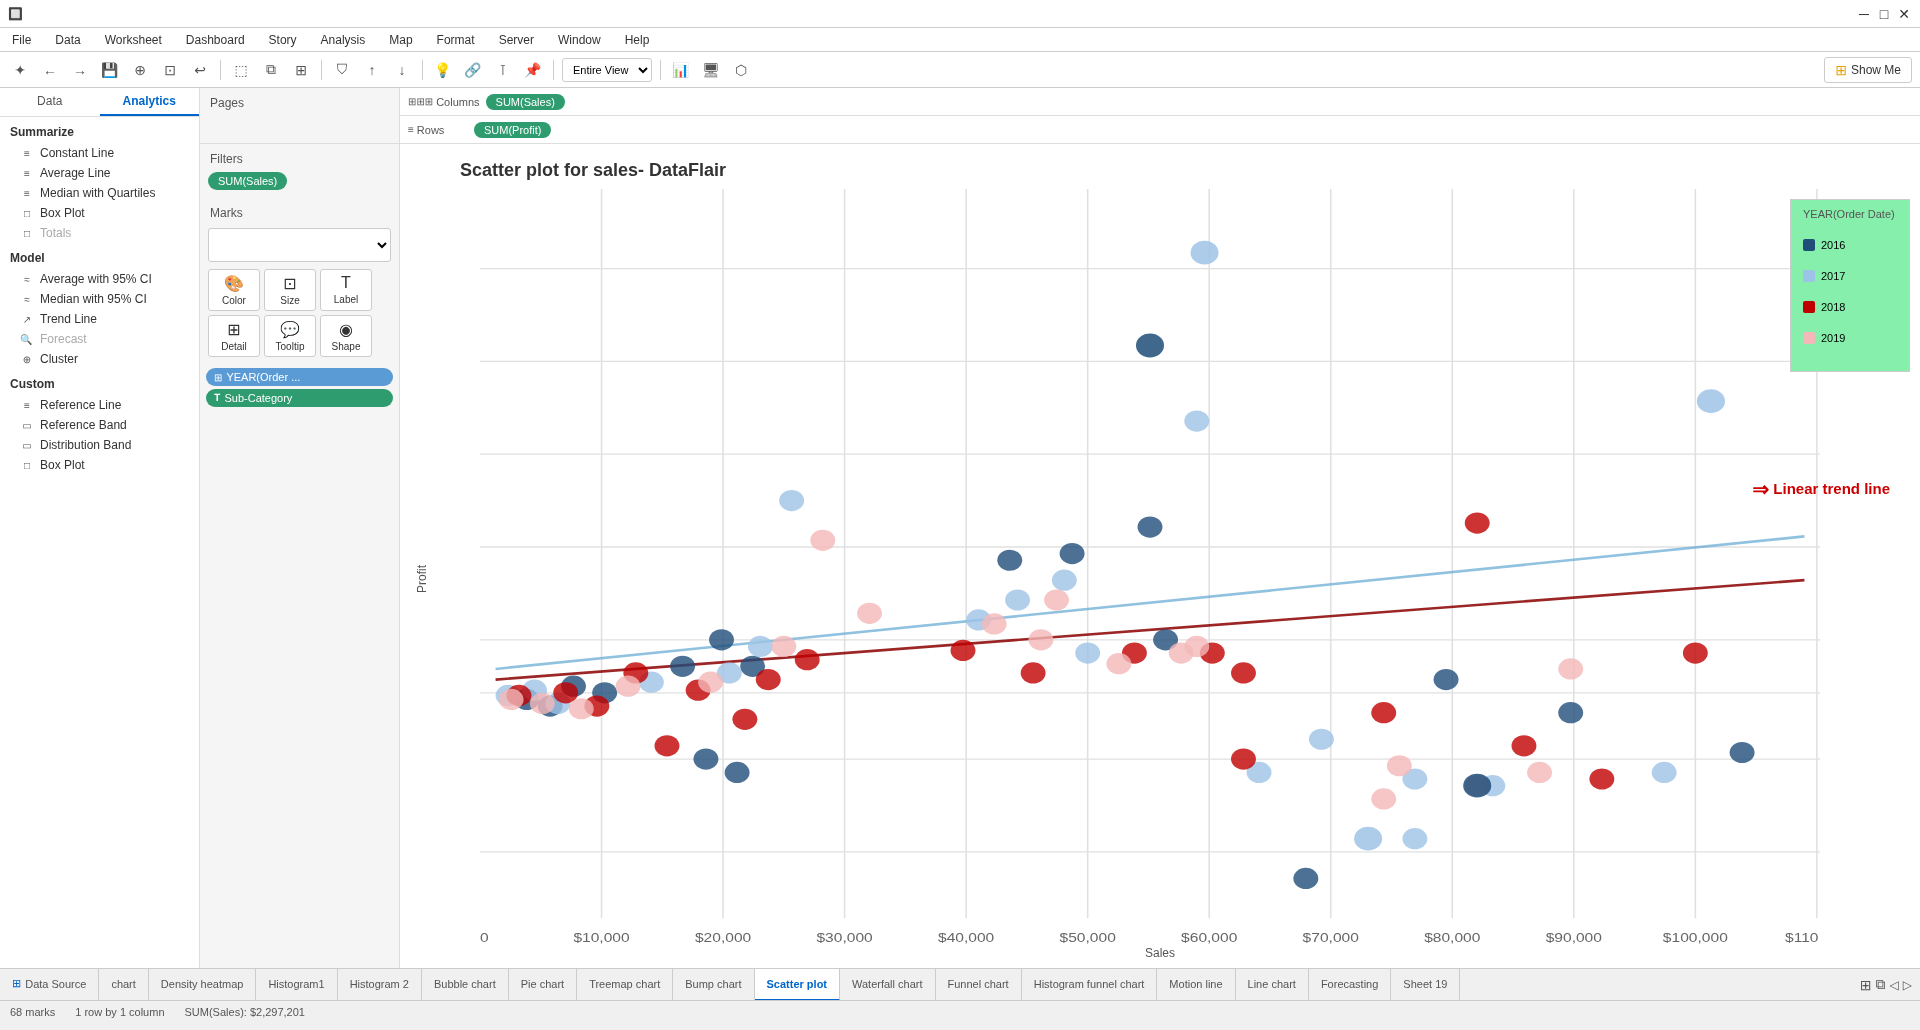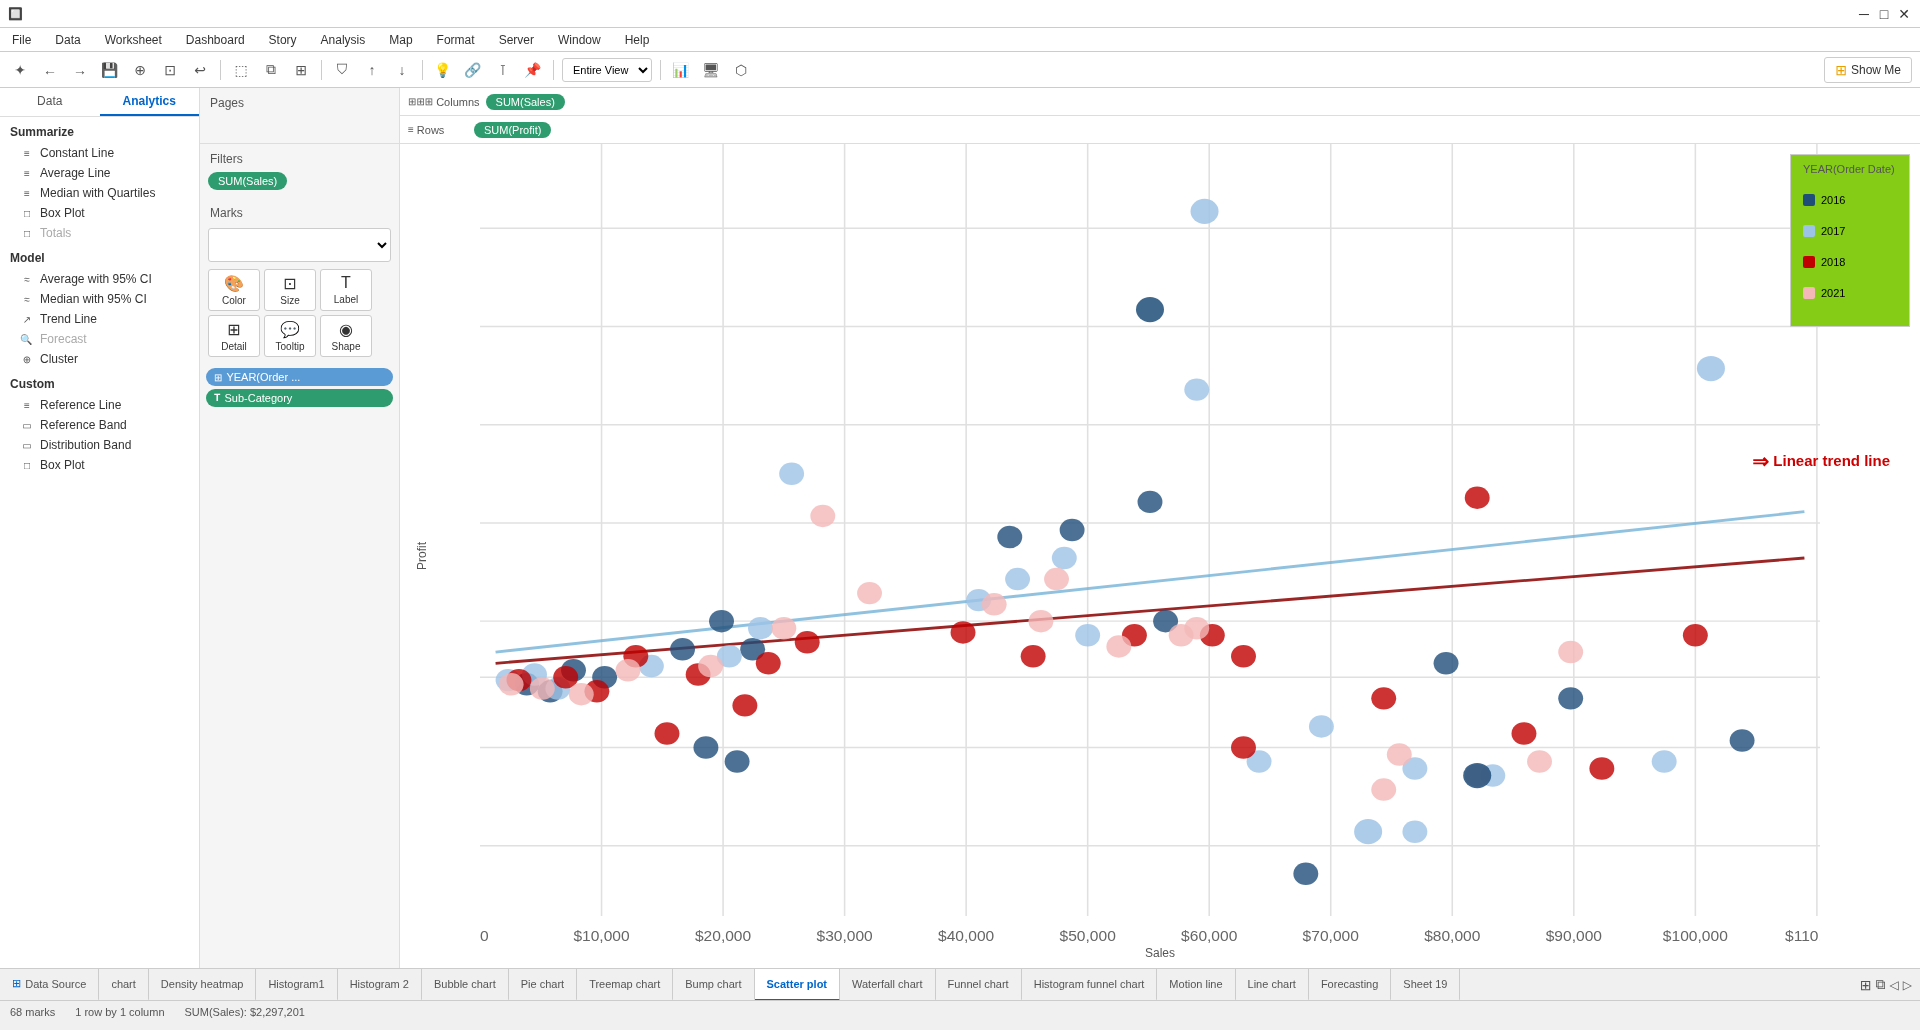--- a/index.html
+++ b/index.html
@@ -64,21 +64,21 @@
     
     .bottom-bar { height: 32px; background: #f0f0f0; border-top: 1px solid #ccc; display: flex; align-items: center; overflow-x: auto; }
     .sheet-tab { padding: 4px 12px; font-size: 11px; color: #555; cursor: pointer; border-right: 1px solid #ccc; white-space: nowrap; height: 32px; display: flex; align-items: center; border-bottom: 2px solid transparent; }
     .sheet-tab.active { background: #fff; border-bottom: 2px solid #0066cc; color: #0066cc; font-weight: bold; }
     .sheet-tab.datasource { display: flex; align-items: center; gap: 4px; }
 
     
     .status-bar { height: 22px; background: #f0f0f0; border-top: 1px solid #ccc; display: flex; align-items: center; padding: 0 10px; gap: 20px; font-size: 11px; color: #555; }
 
     
-    .legend { position: absolute; right: 20px; top: 10px; background: #84cc16; border: 1px solid #ccc; padding: 8px 12px; font-size: 11px; }
+    .legend { position: absolute; right: 20px; top: 10px; background: #86efac; border: 1px solid #ccc; padding: 8px 12px; font-size: 11px; }
     .legend-title { font-size: 11px; color: #555; margin-bottom: 4px; }
     .legend-item { display: flex; align-items: center; gap: 6px; margin: 19px 0; }
     .legend-dot { width: 12px; height: 12px; border-radius: 2px; }
 
     
     .tooltip-box { position: absolute; background: #fff; border: 1px solid #ccc; padding: 8px 12px; font-size: 11px; box-shadow: 2px 2px 6px rgba(0,0,0,0.15); z-index: 10; }
     .tooltip-box p { margin: 2px 0; color: #333; }
 
     
     .trend-annotation { position: absolute; font-size: 16px; font-weight: bold; color: #cc0000; right: 180px; top: 38%; display: flex; align-items: center; gap: 6px; }
@@ -284,20 +284,21 @@
 
     <div class="shelf-row">
       <span class="shelf-label">
         <span style="font-size:10px;">≡</span>
         <span>Rows</span>
       </span>
       <span class="shelf-pill">SUM(Profit)</span>
     </div>
 
     <div class="chart-area">
+      <div class="chart-title">Scatter plot for sales- DataFlair</div>
 
       <div style="position: relative; flex: 1; padding: 0 80px 60px 80px; height: calc(100% - 60px);">
 
         <div style="position:absolute; left:8px; top:50%; transform:translateY(-50%) rotate(-90deg); font-size:12px; color:#555; white-space:nowrap;">Profit</div>
 
         <div style="position:absolute; bottom:8px; left:50%; transform:translateX(-50%); font-size:12px; color:#555;">Sales</div>
 
         <svg id="chart-svg" style="position:absolute; left:80px; top:0; right:100px; bottom:50px; width:calc(100% - 180px); height:calc(100% - 10px);" viewBox="0 0 860 580" preserveAspectRatio="none">
 
           <line x1="0" y1="60" x2="860" y2="60" stroke="#e0e0e0" stroke-width="1"></line>
@@ -441,21 +442,21 @@
           <div class="legend-item">
             <div class="legend-dot" style="background: #9dc3e6;"></div>
             <span>2017</span>
           </div>
           <div class="legend-item">
             <div class="legend-dot" style="background: #c00000;"></div>
             <span>2018</span>
           </div>
           <div class="legend-item">
             <div class="legend-dot" style="background: #f4b8b8;"></div>
-            <span>2021</span>
+            <span>2019</span>
           </div>
         </div>
 
 
         <div class="trend-annotation" style="position: absolute; right: 30px; top: 37%; display: flex; align-items: center; gap: 4px;">
           <span class="arrow-right">⇒</span>
           <span style="font-size:15px; font-weight:bold; color:#cc0000; line-height:1.2;">Linear trend line</span>
         </div>
       </div>
     </div>

